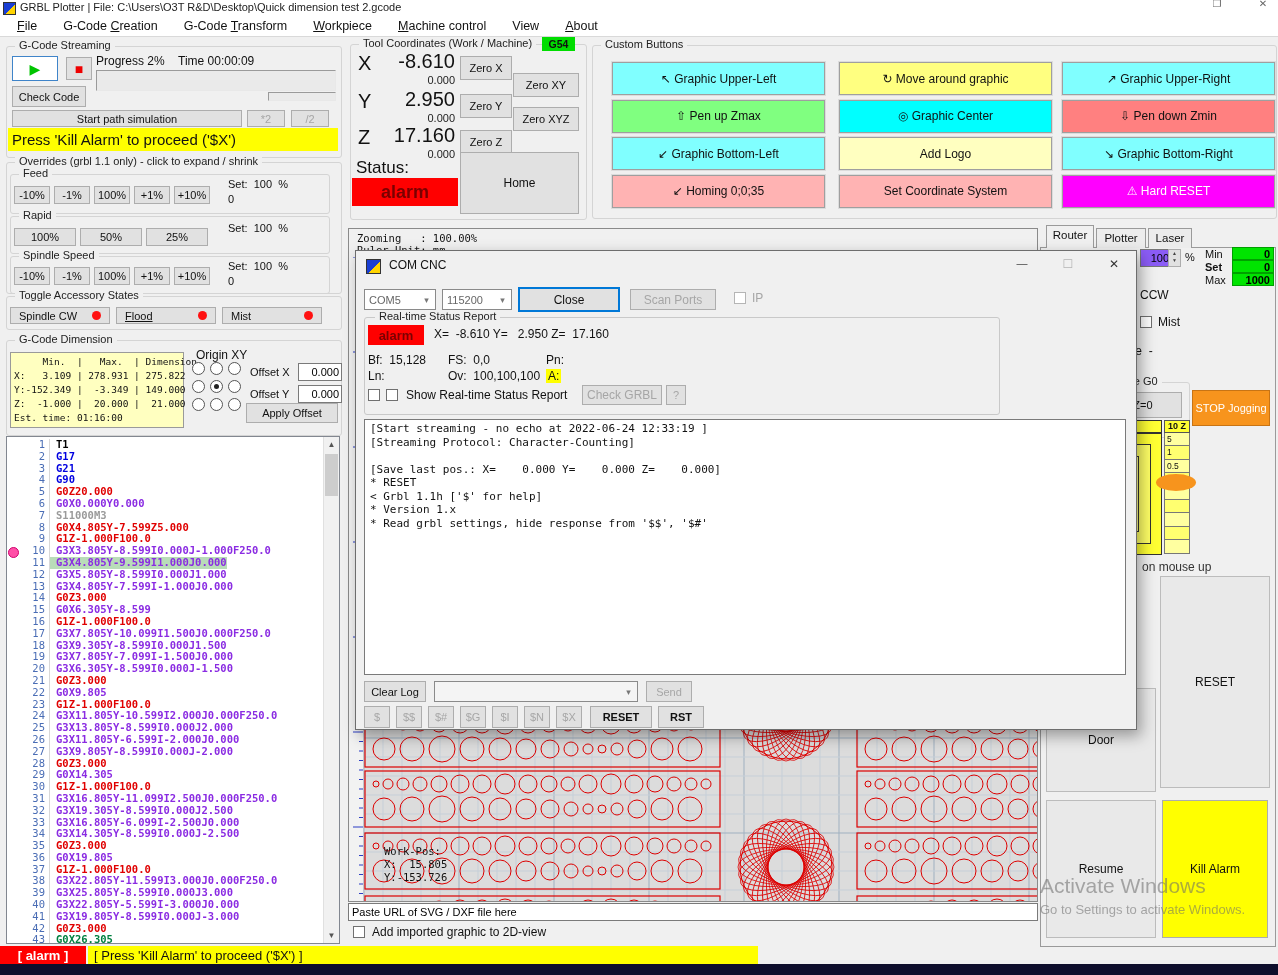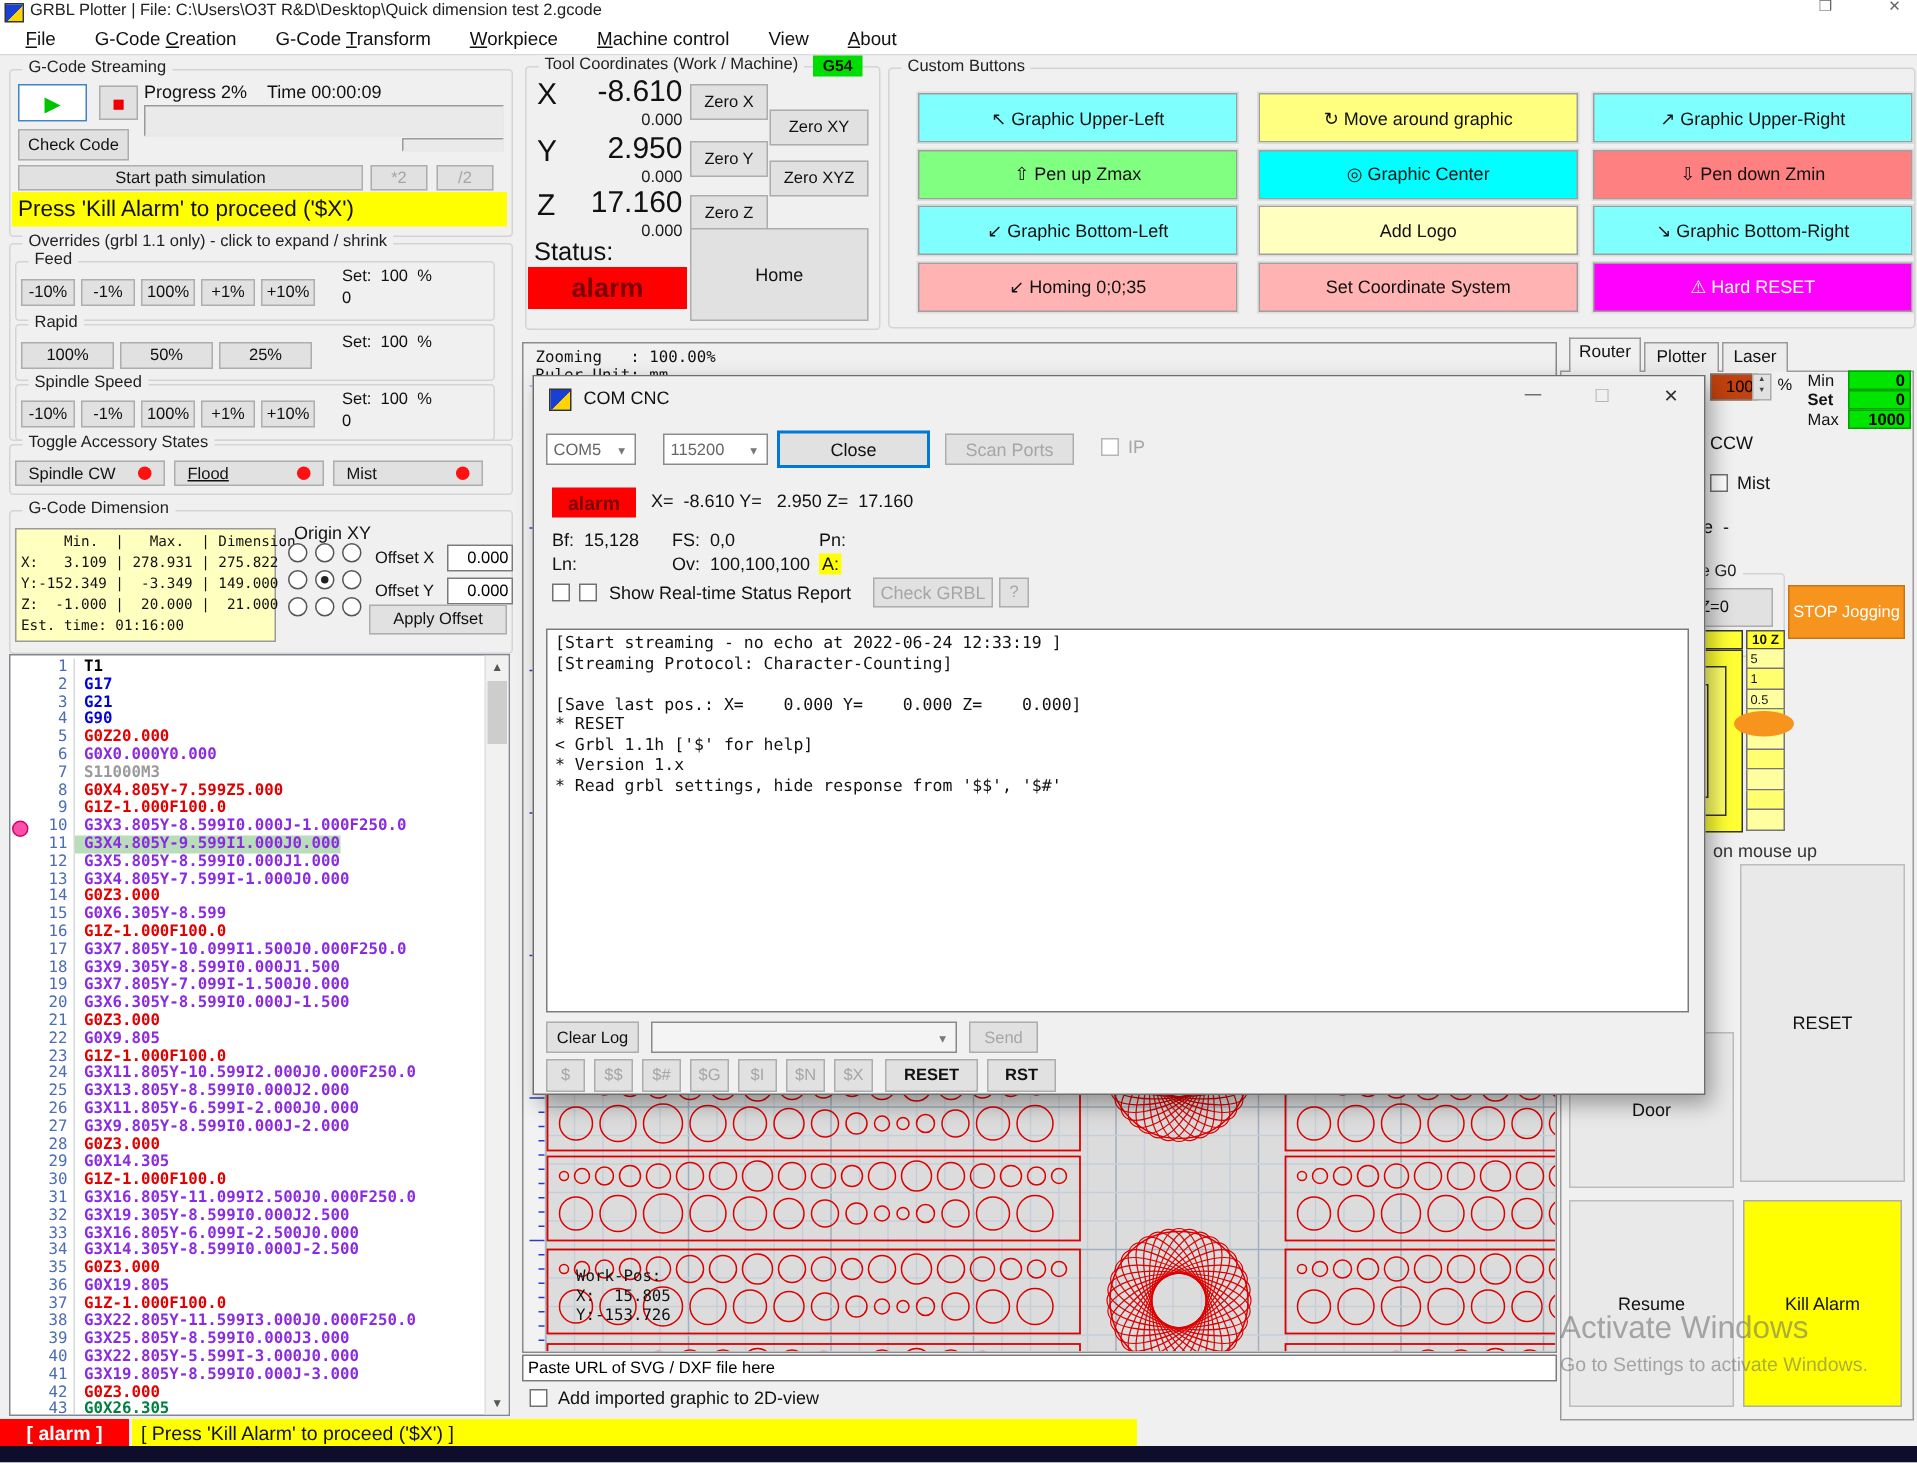--- a/index.html
+++ b/index.html
@@ -770,21 +770,21 @@
 <input class="abs mono" style="left: 348px; top: 903px; width: 690px; height: 18px; border: 1px solid rgb(122, 122, 122); font-size: 11px; font-family: &quot;Liberation Sans&quot;, sans-serif; padding-left: 3px; box-sizing: border-box; background: rgb(255, 255, 255);" value="Paste URL of SVG / DXF file here">
 <div class="cb" style="left:353px;top:926px;"></div>
 <div class="abs" style="left:372px;top:925px;font-size:12px;">Add imported graphic to 2D-view</div>
 
 <div class="abs" style="left:1040px;top:247px;width:236px;height:700px;background:#f0f0f0;border:1px solid #9a9a9a;box-sizing:border-box;"></div>
 <div id="rp-tabs">
     <div class="tab" style="left: 1046px; top: 225px; width: 48px; height: 23px; background: rgb(240, 240, 240); z-index: 3;">Router</div>
     <div class="tab" style="left: 1096px; top: 228px; width: 50px; height: 20px;">Plotter</div>
     <div class="tab" style="left: 1148px; top: 228px; width: 44px; height: 20px;">Laser</div>
   </div>
-<input class="abs" style="left: 1140px; top: 249px; width: 26px; height: 14px; border: 1px solid rgb(119, 119, 119); font-size: 11px; text-align: right; background: #c2410c;" value="100">
+<input class="abs" style="left: 1140px; top: 249px; width: 26px; height: 14px; border: 1px solid rgb(119, 119, 119); font-size: 11px; text-align: right; background: #8b5cf6;" value="100">
 <div class="abs" style="left:1168px;top:249px;width:11px;height:16px;border:1px solid #adadad;background:#e1e1e1;font-size:5px;color:#444;text-align:center;line-height:7px;">▲<br>▼</div>
 <div class="abs" style="left:1185px;top:251px;font-size:11px;">%</div>
 <div class="abs" style="left:1205px;top:248px;font-size:11px;">Min</div>
 <div class="abs" style="left:1205px;top:261px;font-size:11px;font-weight:bold;">Set</div>
 <div class="abs" style="left:1205px;top:274px;font-size:11px;">Max</div>
 <div class="green-box" style="left:1232px;top:247px;width:42px;height:13px;">0</div>
 <div class="green-box" style="left:1232px;top:260px;width:42px;height:13px;">0</div>
 <div class="green-box" style="left:1232px;top:273px;width:42px;height:13px;">1000</div>
 <div class="cb" style="left:1122px;top:289px;"></div>
 <div class="abs" style="left:1140px;top:288px;font-size:12px;">CCW</div>
@@ -828,33 +828,36 @@
 <div class="btn" id="kill-alarm" style="left: 1162px; top: 800px; width: 106px; height: 138px; font-size: 12px; background: rgb(255, 255, 0);">Kill Alarm</div>
 
 <div class="abs" style="left:355px;top:250px;width:780px;height:478px;background:#f0f0f0;border:1px solid #6d6d6d;box-shadow:4px 6px 14px rgba(0,0,0,.35);z-index:30;">
   <div class="abs" style="left:0;top:0;width:100%;height:30px;background:#f0f0f0;">
     <div class="abs" style="left:10px;top:8px;width:13px;height:13px;background:linear-gradient(135deg,#1a3fd4 55%,#ffd400 55%);border:1px solid #333;"></div>
     <div class="abs" style="left:33px;top:7px;font-size:12px;">COM CNC</div>
     <div class="abs" style="left:648px;top:6px;width:36px;height:20px;text-align:center;color:#444;font-size:11px;">—</div>
     <div class="abs" style="left:694px;top:6px;width:36px;height:20px;text-align:center;color:#b5b5b5;font-size:12px;">☐</div>
     <div class="abs" style="left:740px;top:6px;width:36px;height:20px;text-align:center;color:#333;font-size:12px;">✕</div>
   </div>
-  <div class="combo" style="left:8px;top:38px;width:60px;height:21px;">
+  <div class="combo" style="left:8px;top:38px;width:72px;height:21px;">
     <span>COM5</span>
       <span class="arr">▾</span>
   </div>
   <div class="combo" style="left:86px;top:38px;width:70px;height:21px;">
     <span>115200</span>
       <span class="arr">▾</span>
   </div>
   <div class="btn" style="left:162px;top:36px;width:102px;height:25px;border:2px solid #0078d7;font-size:12px;">Close</div>
   <div class="btn dis" style="left:274px;top:38px;width:86px;height:21px;font-size:12px;">Scan Ports</div>
   <div class="cb" style="left:378px;top:41px;border-color:#b5b5b5;"></div>
   <div class="abs" style="left:396px;top:40px;font-size:12px;color:#a6a6a6;">IP</div>
 
+  <div class="gb" style="left:8px;top:66px;width:634px;height:96px;border-color:#c9c9c9;">
+    <div class="gb-label" style="left:10px;">Real-time Status Report</div>
+  </div>
   <div class="abs chip" style="left:12px;top:74px;width:56px;height:20px;background:#ff0000;color:#7b0000;font-weight:bold;font-size:13px;">alarm</div>
   <div class="abs" style="left:78px;top:76px;font-size:12px;white-space:pre;">X=  -8.610 Y=   2.950 Z=  17.160</div>
   <div class="abs" style="left:12px;top:102px;font-size:12px;white-space:pre;">Bf:  15,128</div>
   <div class="abs" style="left:92px;top:102px;font-size:12px;white-space:pre;">FS:  0,0</div>
   <div class="abs" style="left:190px;top:102px;font-size:12px;">Pn:</div>
   <div class="abs" style="left:12px;top:118px;font-size:12px;">Ln:</div>
   <div class="abs" style="left:92px;top:118px;font-size:12px;white-space:pre;">Ov:  100,100,100</div>
   <div class="abs" style="left:190px;top:118px;font-size:12px;background:#ffff00;padding:0 2px;">A:</div>
   <div class="cb" style="left:12px;top:138px;"></div>
   <div class="cb" style="left:30px;top:138px;"></div>

